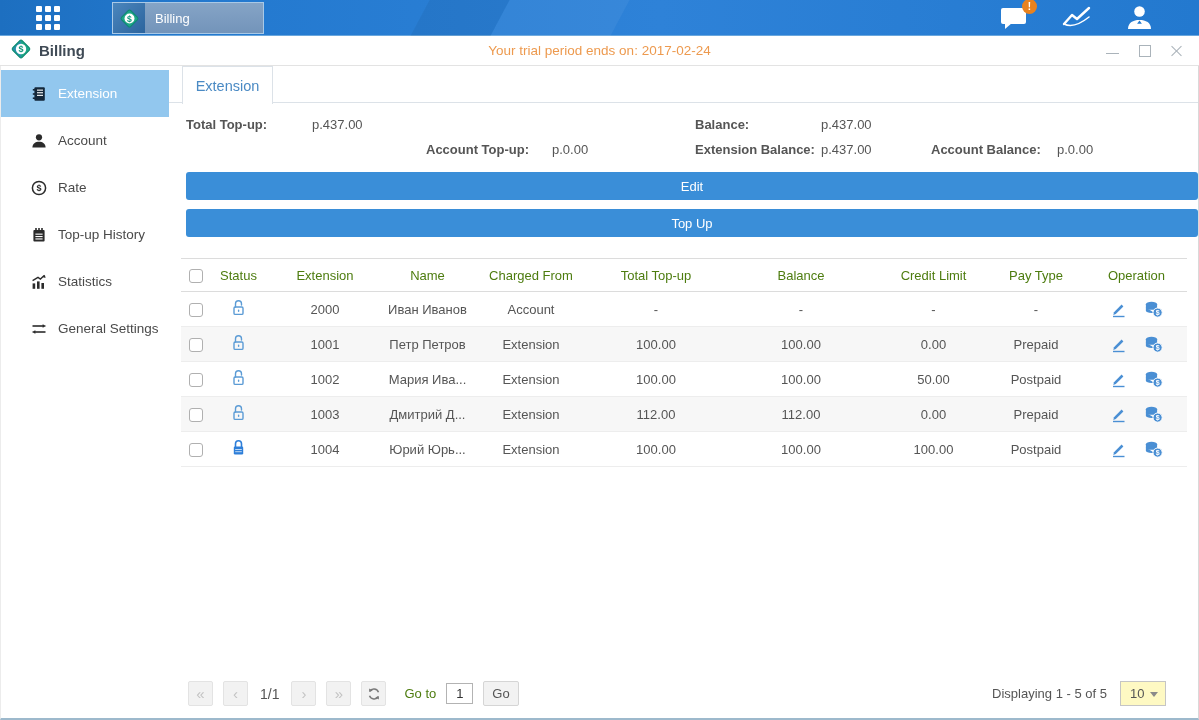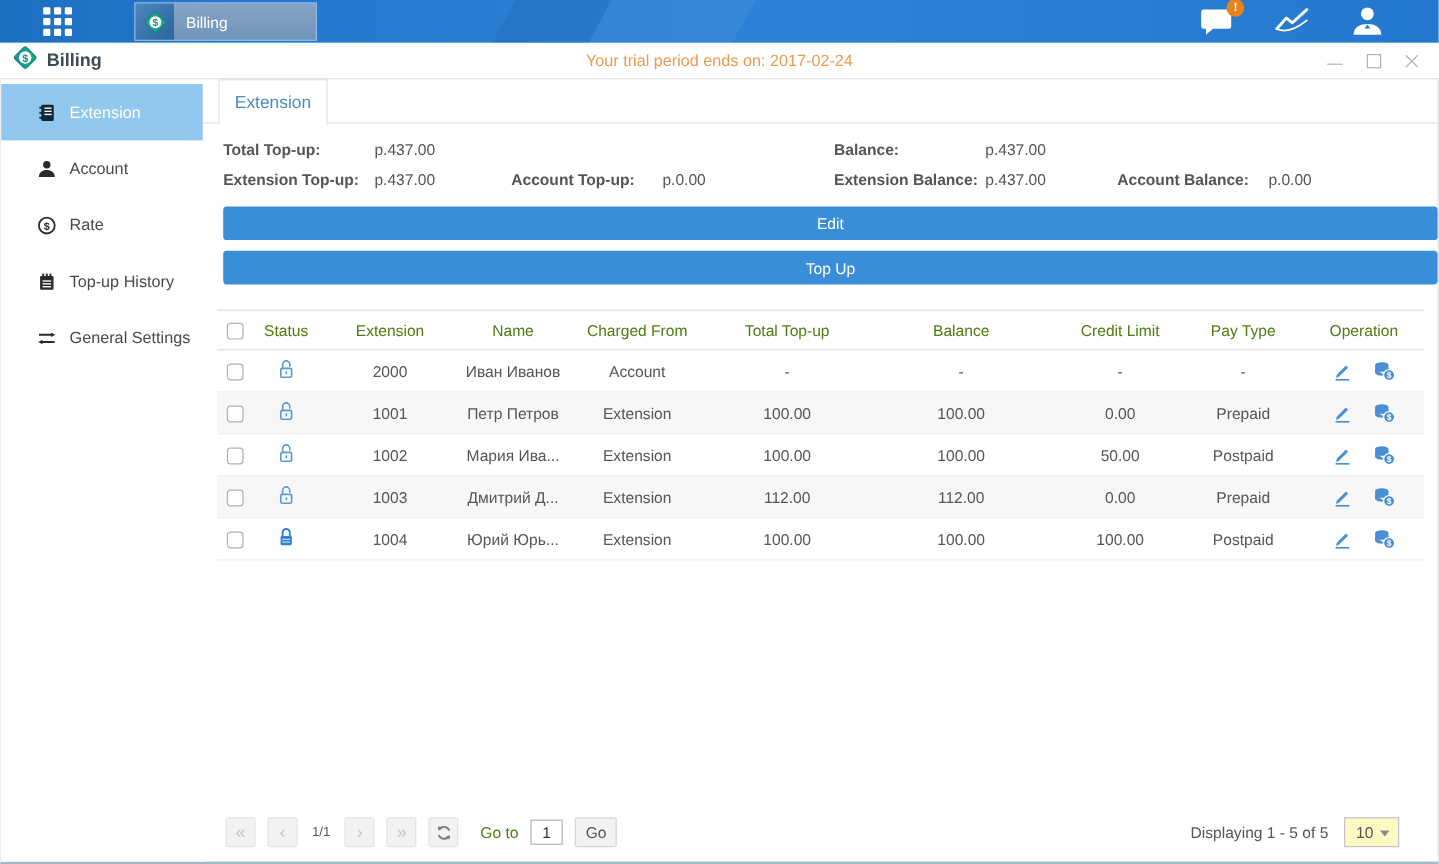--- a/index.html
+++ b/index.html
@@ -82,21 +82,21 @@
   .lock.locked svg.closed { display:inline; }
   .op-icons { display:flex; align-items:center; justify-content:center; gap:17px; }
   .op-icons svg { cursor:pointer; }
 
   
   .footer { margin-top:auto; display:flex; align-items:center; padding:0 32px 12px 19px; flex-shrink:0; }
   .pg-left { display:flex; align-items:center; gap:10px; }
   .pg-btn { width:25px; height:25px; background:#f2f2f2; border:1px solid #e3e3e3; border-radius:2px;
             color:#c3c3c3; font-size:15px; display:flex; align-items:center; justify-content:center;
             cursor:pointer; line-height:1; }
-  .pg-indicator { font-size:11px; color:#555; padding:0 2px; }
+  .pg-indicator { font-size:14px; color:#555; padding:0 2px; }
   .goto-label { font-size:13px; color:#4d7c0f; margin-left:8px; }
   .goto-input { width:27px; height:21px; border:1px solid #b3b3b3; text-align:center; font-size:13px;
                 color:#333; font-family:inherit; }
   .go-btn { height:25px; padding:0 8px; background:#f2f2f2; border:1px solid #d5d5d5; border-radius:2px;
             font-size:13px; color:#555; cursor:pointer; font-family:inherit; }
   .pg-right { margin-left:auto; display:flex; align-items:center; }
   .displaying { font-size:13px; color:#555; margin-right:13px; }
   .page-size { width:46px; height:25px; border:1px solid #c5c5c5; background:#fef9c3; display:flex;
                align-items:center; font-size:13px; color:#555; padding-left:9px; position:relative; cursor:pointer; }
   .caret { position:absolute; right:7px; top:10px; width:0; height:0;
@@ -212,20 +212,30 @@
           <rect x="4.2" y="1" width="1.6" height="3.4"></rect>
           <rect x="7.2" y="1" width="1.6" height="3.4"></rect>
           <rect x="10.2" y="1" width="1.6" height="3.4"></rect>
           <rect x="4.4" y="6.6" width="7.2" height="1.1" fill="#fff"></rect>
           <rect x="4.4" y="9" width="7.2" height="1.1" fill="#fff"></rect>
           <rect x="4.4" y="11.4" width="7.2" height="1.1" fill="#fff"></rect>
         </svg>
       <span>Top-up History</span>
     </div>
     <div class="side-item">
+      <svg width="16" height="16" viewBox="0 0 16 16" fill="currentColor">
+          <rect x="1.6" y="9.4" width="2.6" height="5.4"></rect>
+          <rect x="6" y="7.4" width="2.6" height="7.4"></rect>
+          <rect x="10.4" y="9" width="2.6" height="5.8"></rect>
+          <path d="M1.6 6.6 L7 3.4 L9.4 5 L13.2 1.6" fill="none" stroke="currentColor" stroke-width="1.4"></path>
+          <path d="M13.8 0.8 L14.6 4 L11.6 3 Z"></path>
+        </svg>
+      <span>Statistics</span>
+    </div>
+    <div class="side-item">
       <svg width="16" height="16" viewBox="0 0 16 16" fill="currentColor" stroke="currentColor">
           <path d="M1.5 5 H13" stroke-width="1.6"></path>
           <path d="M15.2 5 L11.6 3.2 V6.8 Z" stroke="none"></path>
           <path d="M3 11 H14.5" stroke-width="1.6"></path>
           <path d="M0.8 11 L4.4 9.2 V12.8 Z" stroke="none"></path>
         </svg>
       <span>General Settings</span>
     </div>
   </div>
 
@@ -234,23 +244,20 @@
     <div class="tabbar">
       <div class="tab-active">Extension</div>
     </div>
 
     <div class="summary">
       <div class="pair">
         <span class="lbl">Total Top-up:</span><span class="val">p.437.00</span>
       </div>
       <div class="pair pos-r1c3">
         <span class="lbl">Balance:</span><span class="val">p.437.00</span>
-      </div>
-      <div class="pair pos-r2c1">
-        <span class="lbl">Extension Top-up:</span><span class="val">p.437.00</span>
       </div>
       <div class="pair pos-r2c2">
         <span class="lbl">Account Top-up:</span><span class="val">p.0.00</span>
       </div>
       <div class="pair pos-r2c3">
         <span class="lbl">Extension Balance:</span><span class="val">p.437.00</span>
       </div>
       <div class="pair pos-r2c4">
         <span class="lbl">Account Balance:</span><span class="val">p.0.00</span>
       </div>

